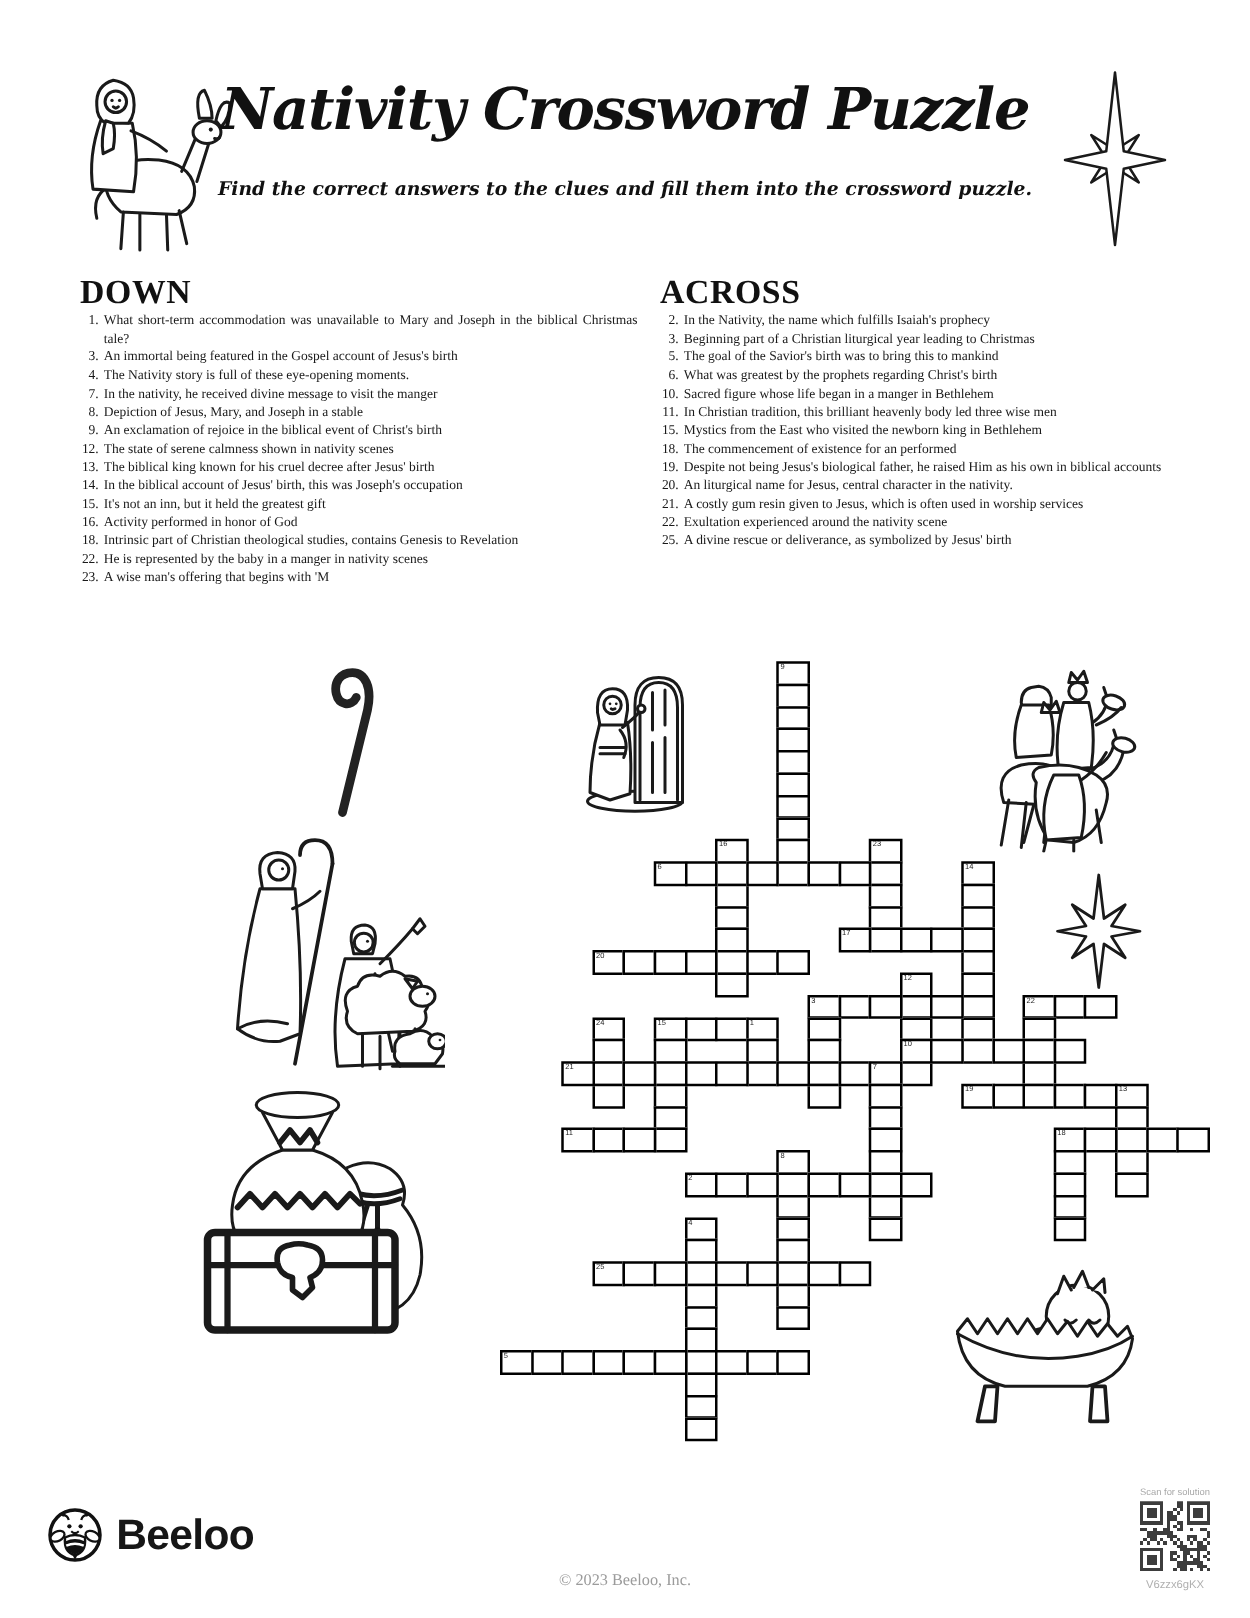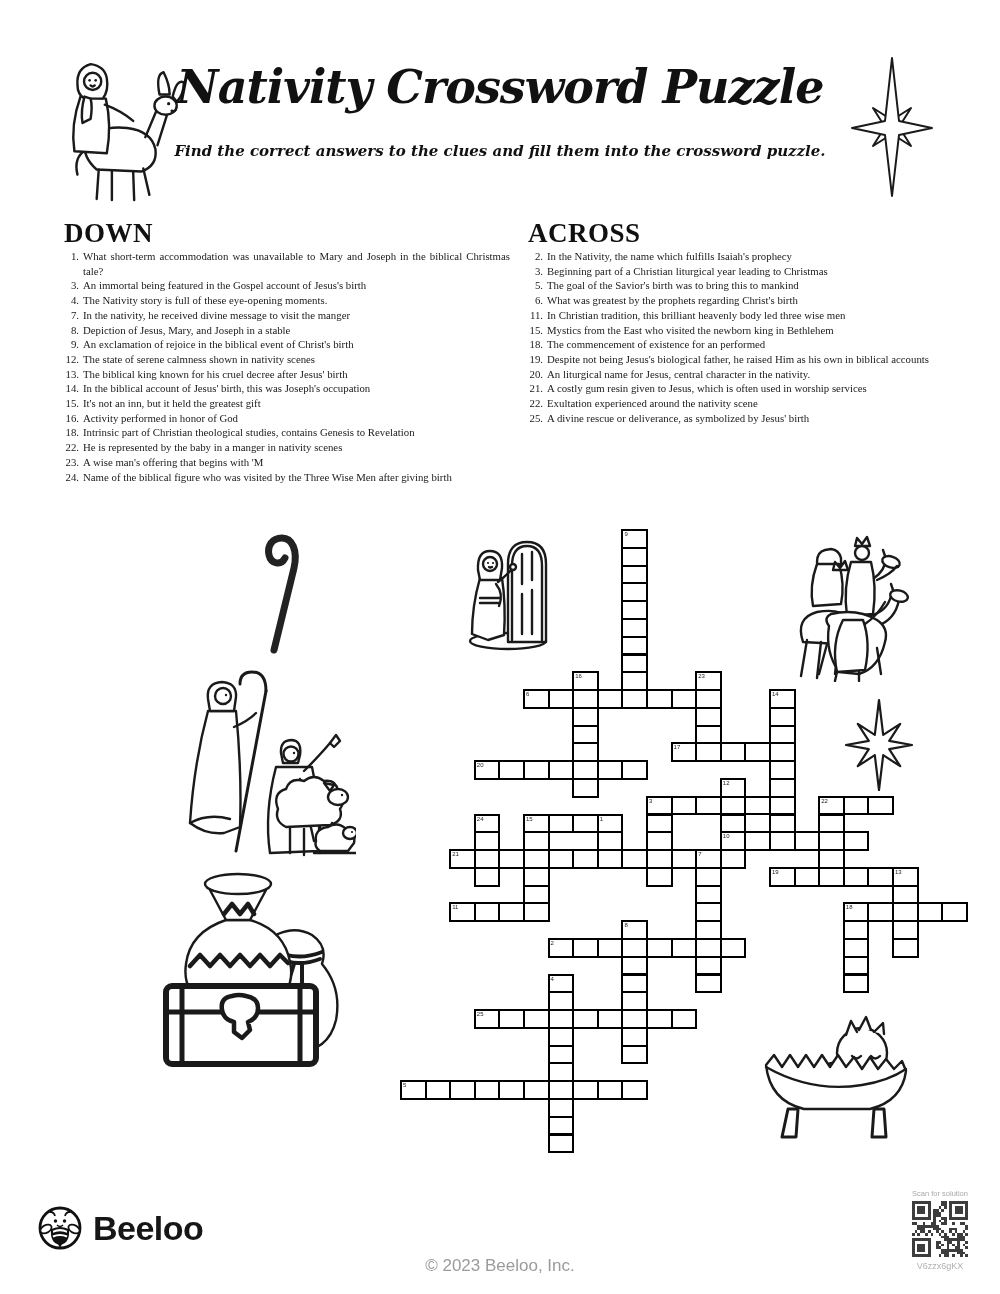--- a/index.html
+++ b/index.html
@@ -28,21 +28,21 @@
   #grid { position:absolute; left:400px; top:529px; width:575px; height:640px; }
   .cell { position:absolute; background:#fff; border:2px solid #000; }
   .cell-num { position:absolute; top:0px; left:1px; font-family:"Liberation Sans", sans-serif;
               font-size:6px; line-height:7px; color:#222; }
 
   
   .brand { display:flex; align-items:center; gap:10px; }
   .brand-name { font-family:"Liberation Sans", sans-serif; font-weight:bold;
                 font-size:34px; color:#161616; letter-spacing:-0.5px; }
   .copyright { left:0; right:0; top:1256px; text-align:center;
-               font-family:Liberation Sans, sans-serif; font-size:17px; color:#9b9b9b; }
+               font-family:Liberation Serif, serif; font-size:13px; color:#9b9b9b; }
   .qr-caption { font-family:"Liberation Sans", sans-serif; font-size:7.5px; color:#a8a8a8; }
   .qr-label  { font-family:"Liberation Sans", sans-serif; font-size:9px; color:#b0b0b0; text-align:center; }
 
   svg .ln { fill:none; stroke:#1a1a1a; stroke-width:2.4; stroke-linecap:round; stroke-linejoin:round; }
   svg .lnw { fill:#fff; stroke:#1a1a1a; stroke-width:2.4; stroke-linecap:round; stroke-linejoin:round; }
 </style>
 </head>
 <body>
 
 <div class="page">
@@ -126,43 +126,43 @@
         <span class="clue-text">Intrinsic part of Christian theological studies, contains Genesis to Revelation</span>
       </div>
       <div class="clue">
         <span class="clue-num">22.</span>
         <span class="clue-text">He is represented by the baby in a manger in nativity scenes</span>
       </div>
       <div class="clue">
         <span class="clue-num">23.</span>
         <span class="clue-text">A wise man's offering that begins with 'M</span>
       </div>
-      <div class="clue">
-        <span class="clue-num">24.</span>
-        <span class="clue-text">Name of the biblical figure who was visited by the Three Wise Men after giving birth</span>
-      </div>
     </div>
 
   <div class="abs clue-heading" style="left:528px; top:218px;">ACROSS</div>
   <div class="clue-list" id="across-list" style="left:528px; top:249px; width:462px;">
       <div class="clue">
         <span class="clue-num">2.</span>
         <span class="clue-text">In the Nativity, the name which fulfills Isaiah's prophecy</span>
       </div>
       <div class="clue">
         <span class="clue-num">3.</span>
         <span class="clue-text">Beginning part of a Christian liturgical year leading to Christmas</span>
       </div>
       <div class="clue">
         <span class="clue-num">5.</span>
         <span class="clue-text">The goal of the Savior's birth was to bring this to mankind</span>
       </div>
       <div class="clue">
         <span class="clue-num">6.</span>
         <span class="clue-text">What was greatest by the prophets regarding Christ's birth</span>
+      </div>
+      <div class="clue">
+        <span class="clue-num">10.</span>
+        <span class="clue-text">Sacred figure whose life began in a manger in Bethlehem</span>
       </div>
       <div class="clue">
         <span class="clue-num">11.</span>
         <span class="clue-text">In Christian tradition, this brilliant heavenly body led three wise men</span>
       </div>
       <div class="clue">
         <span class="clue-num">15.</span>
         <span class="clue-text">Mystics from the East who visited the newborn king in Bethlehem</span>
       </div>
       <div class="clue">

